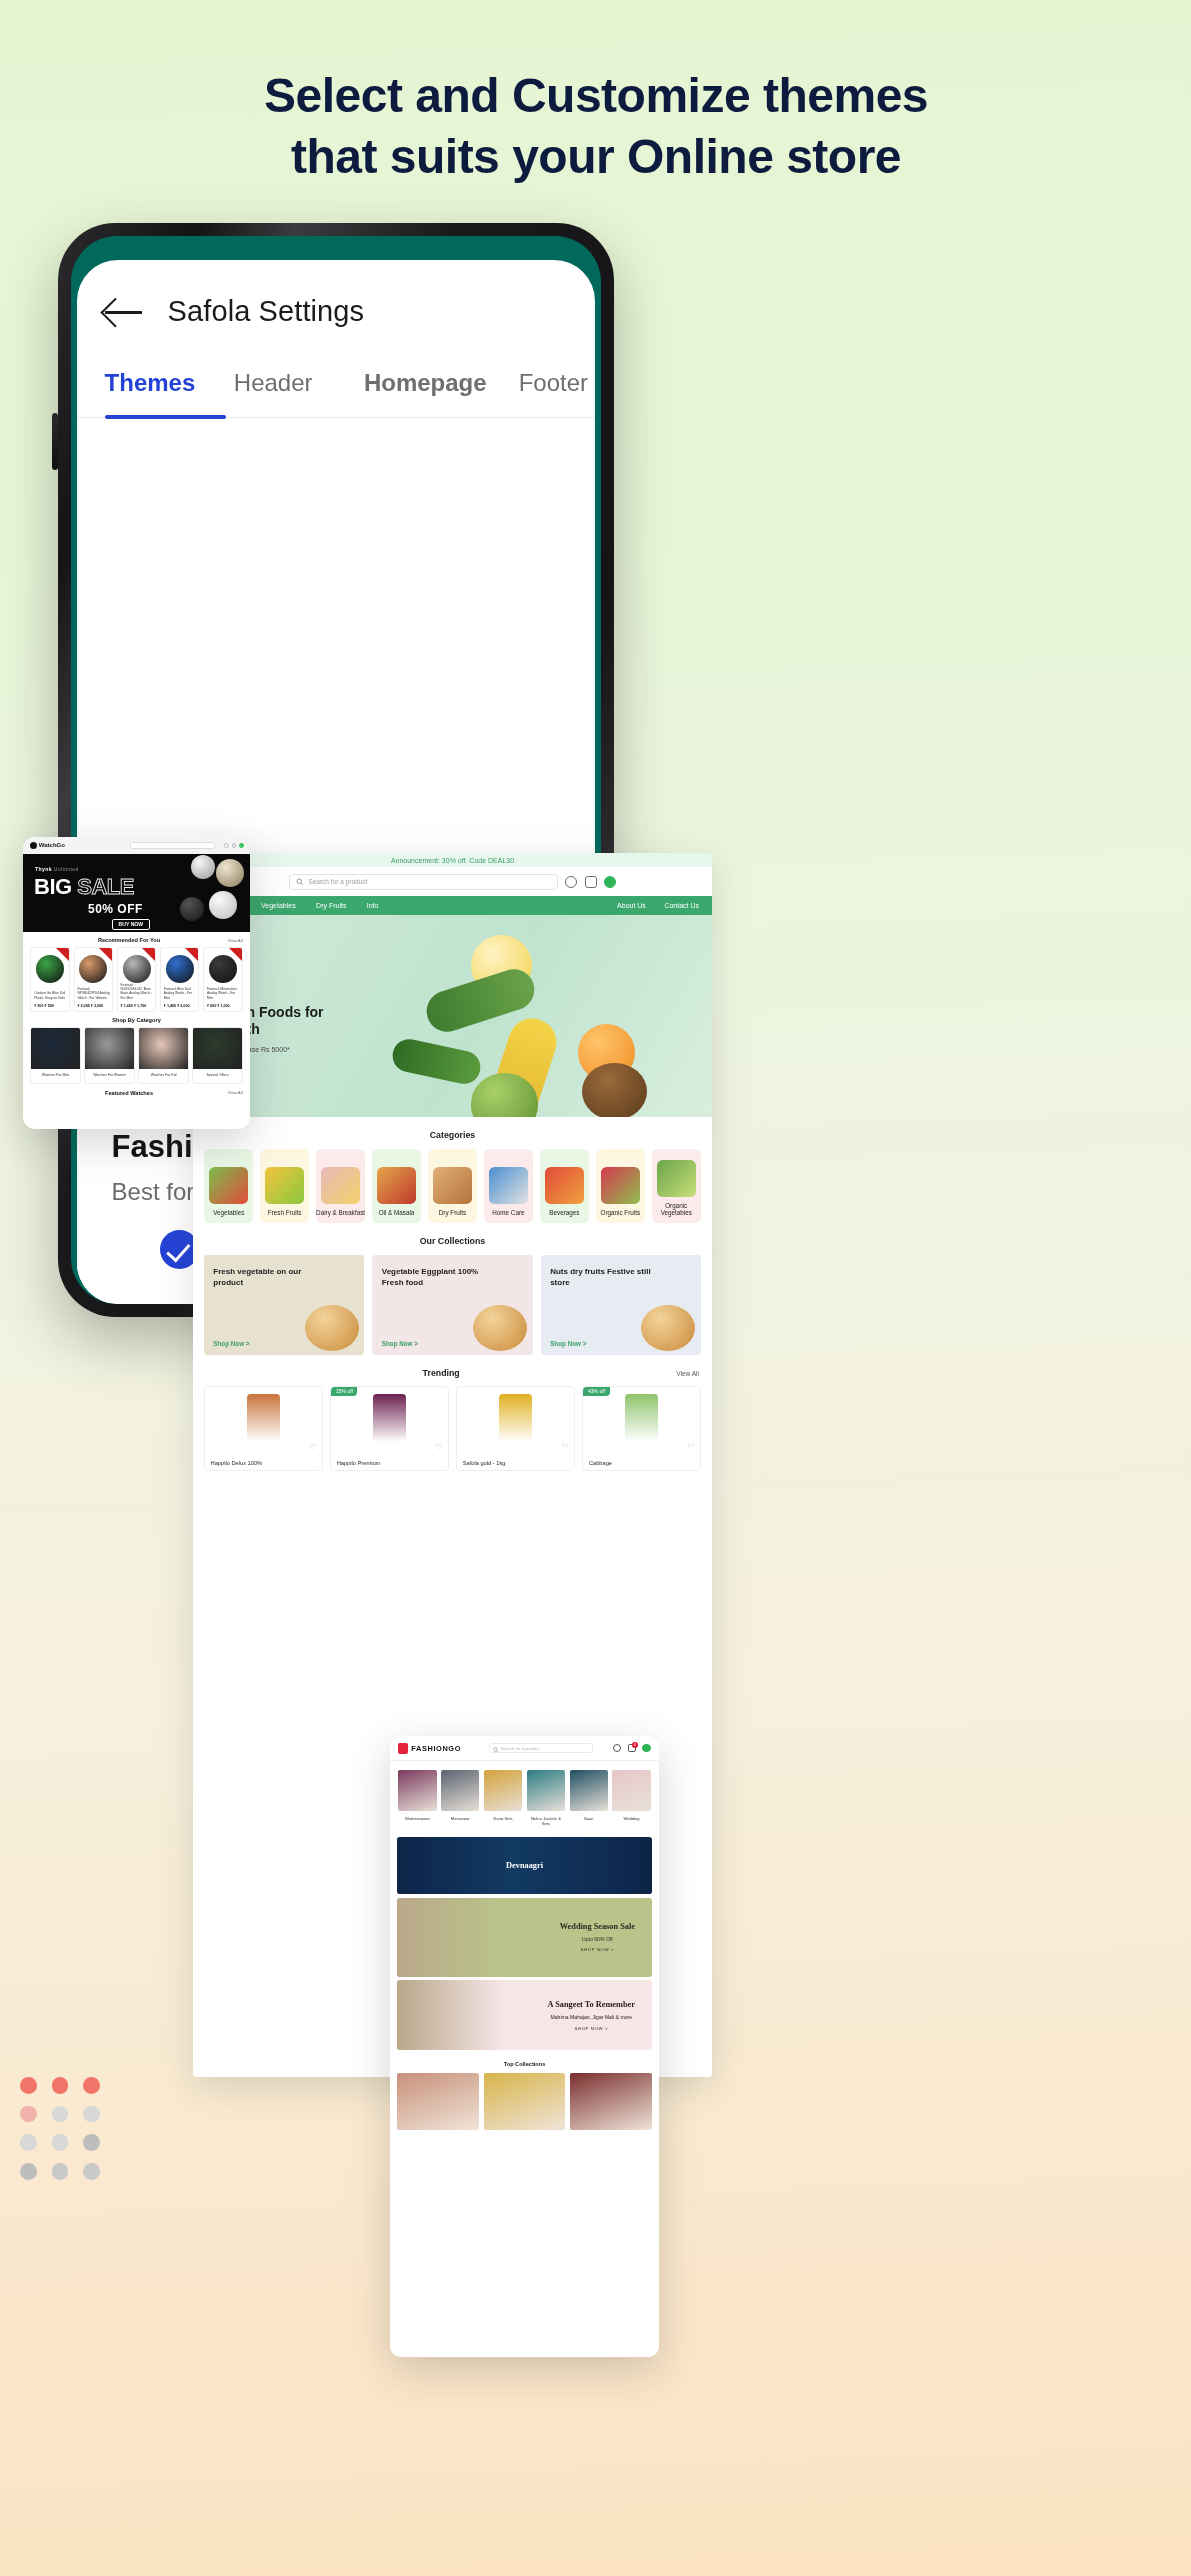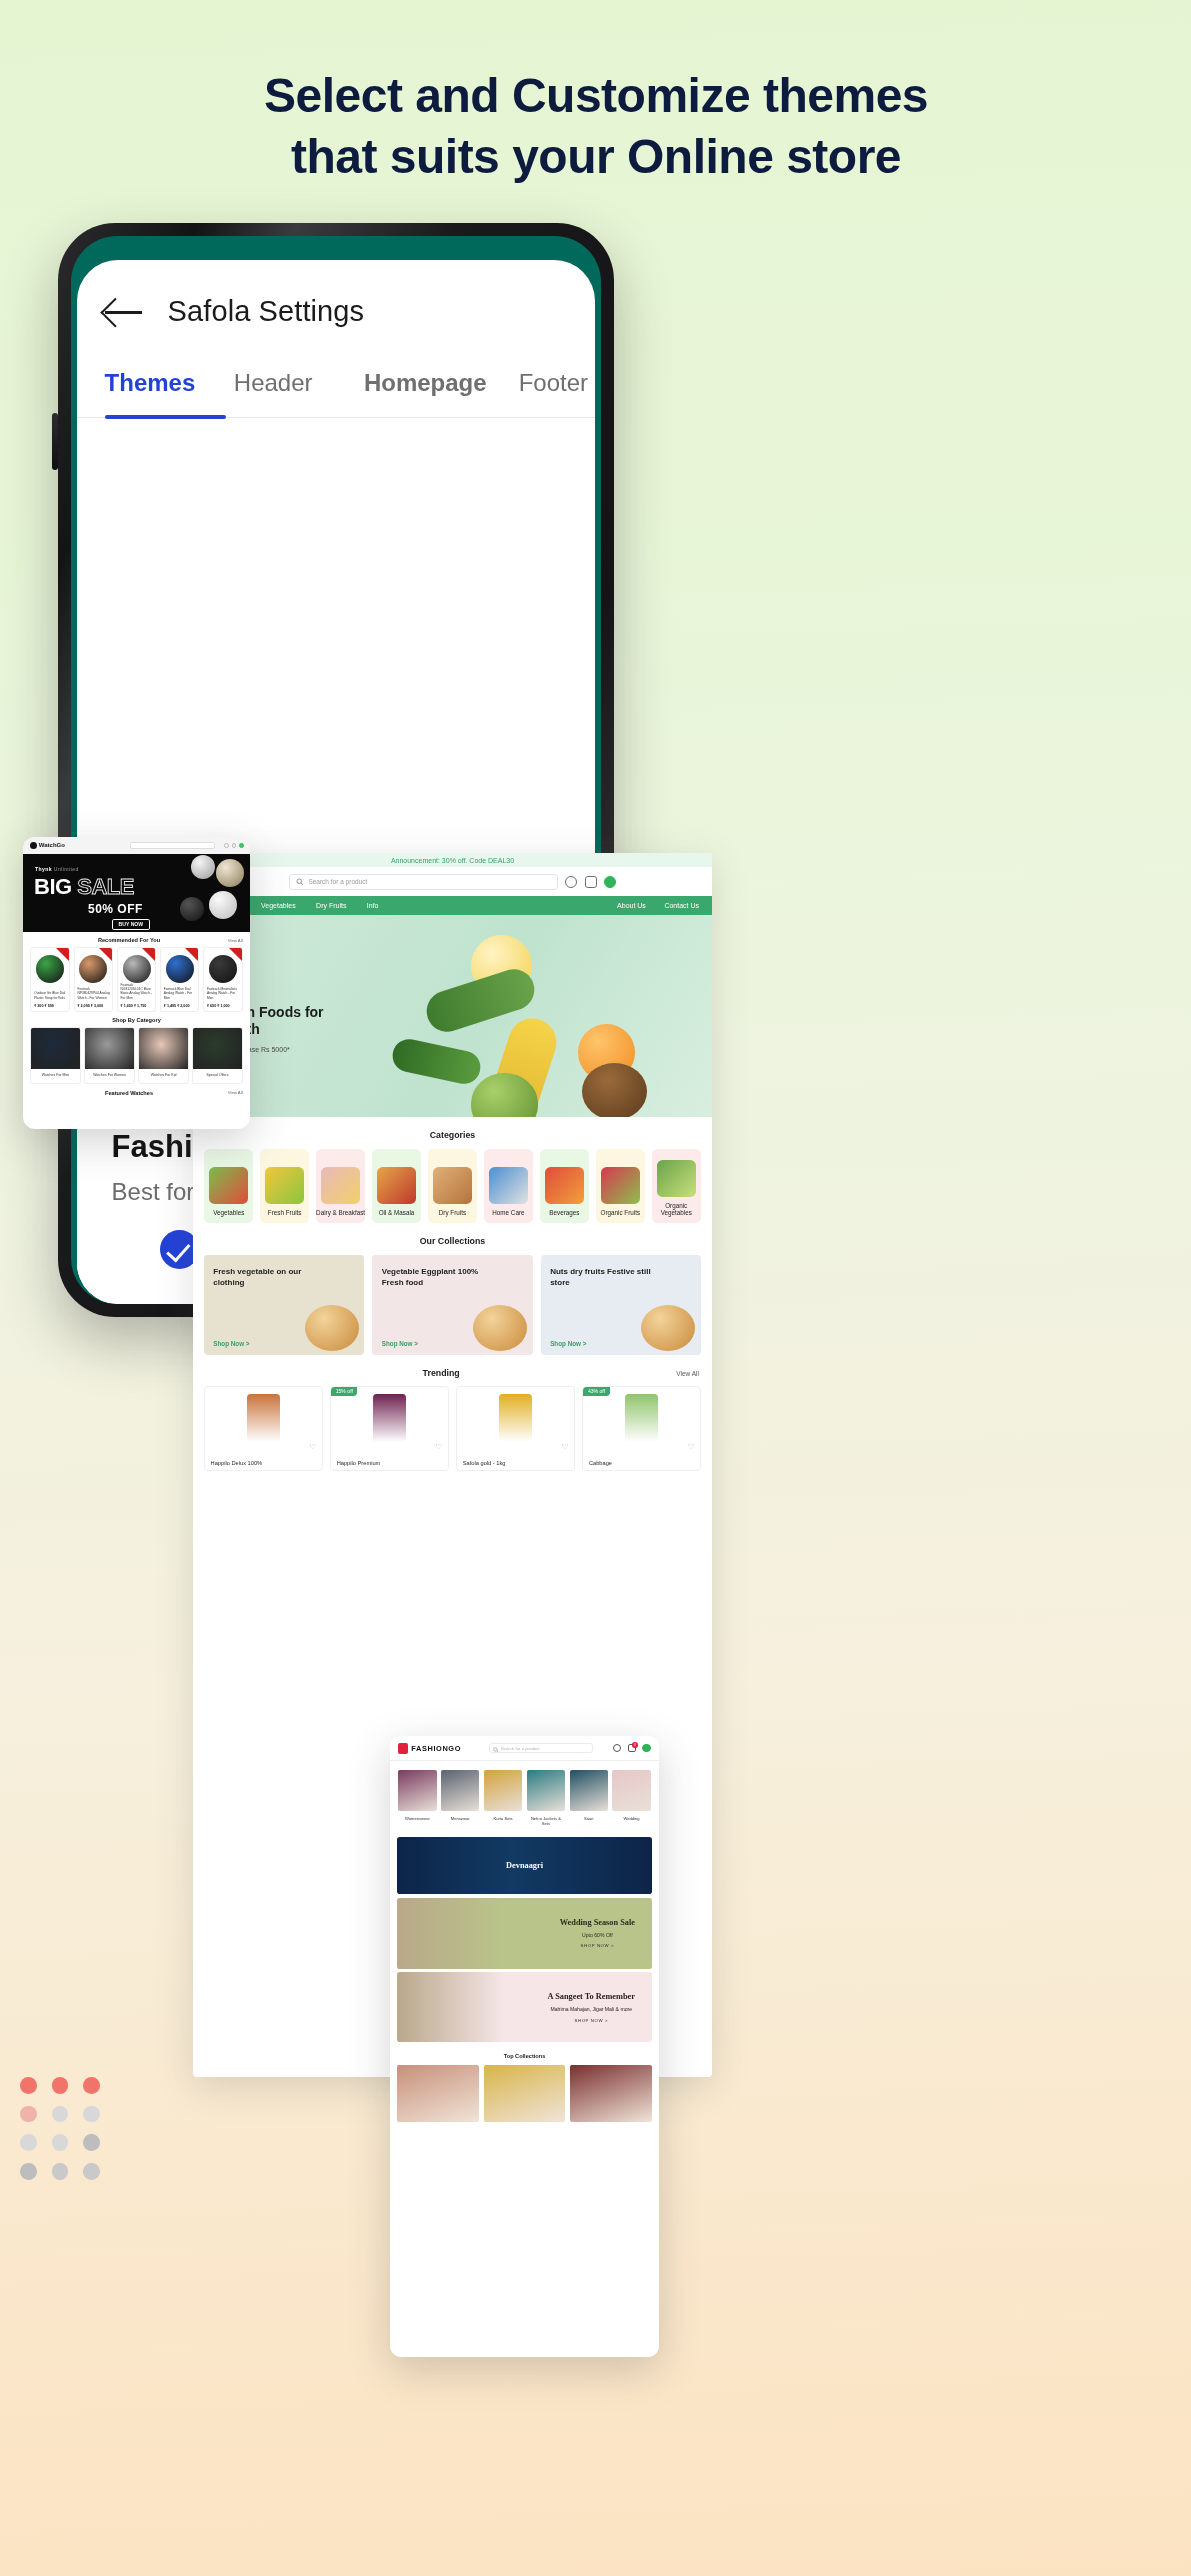--- a/index.html
+++ b/index.html
@@ -335,21 +335,21 @@
         <div>Organic Fruits</div>
       </div>
       <div class="g-cat" style="background: rgb(253, 234, 234);">
         <div class="thumb" style="background: linear-gradient(135deg, rgb(106, 163, 74), rgb(200, 224, 122));"></div>
         <div>Organic Vegetables</div>
       </div>
     </div>
   <div class="g-sec-title">Our Collections</div>
   <div class="g-colls" id="g-colls">
       <div class="g-coll" style="background: rgb(231, 225, 207);">
-        <b>Fresh vegetable on our clothing</b>
+        <b>Fresh vegetable on our product</b>
         <div style="position: absolute; right: 5.6px; bottom: 3.7px; width: 54px; height: 46px; border-radius: 50%; background: radial-gradient(circle at 35% 30%, rgb(243, 211, 154), rgb(201, 138, 58));"></div>
         <span class="shop">Shop Now &gt;</span>
       </div>
       <div class="g-coll" style="background: rgb(243, 230, 230);">
         <b>Vegetable Eggplant 100% Fresh food</b>
         <div style="position: absolute; right: 5.6px; bottom: 3.7px; width: 54px; height: 46px; border-radius: 50%; background: radial-gradient(circle at 35% 30%, rgb(243, 211, 154), rgb(201, 138, 58));"></div>
         <span class="shop">Shop Now &gt;</span>
       </div>
       <div class="g-coll" style="background: rgb(230, 236, 241);">
         <b>Nuts dry fruits Festive still store</b>
@@ -525,21 +525,21 @@
         <div class="fi" style="background: linear-gradient(160deg, rgb(230, 199, 199), rgb(232, 224, 216));"></div>
         <div class="fl">Wedding</div>
       </div>
     </div>
   <div class="f-banner" id="f-hero" style="background: linear-gradient(90deg, rgb(13, 36, 72) 0%, rgb(18, 58, 99) 45%, rgb(13, 36, 72) 100%); height: 57px;">
     <span class="btxt" style="right:auto;left:50%;transform:translate(-50%,-50%);">
       <b style="color:#fff;">Devnaagri</b>
     </span>
   </div>
   <div id="f-banners">
-      <div class="f-banner" style="background: linear-gradient(90deg, rgb(185, 168, 138) 0%, rgb(185, 196, 138) 42%, rgb(185, 196, 138) 100%); height: 71px; padding-left: 7px;">
+      <div class="f-banner" style="background: linear-gradient(90deg, rgb(185, 168, 138) 0%, rgb(185, 196, 138) 42%, rgb(185, 196, 138) 100%); height: 79px; padding-left: 7px;">
         <span class="btxt" style="color: rgb(42, 42, 32);">
           <b>Wedding Season Sale</b>
           <span>Upto 60% Off</span>
           <em>SHOP NOW &gt;</em>
         </span>
       </div>
       <div class="f-banner" style="background: linear-gradient(90deg, rgb(185, 168, 138) 0%, rgb(246, 230, 232) 42%, rgb(246, 230, 232) 100%); height: 70px;">
         <span class="btxt" style="color: rgb(42, 32, 32);">
           <b>A Sangeet To Remember</b>
           <span>Mahima Mahajan, Jigar Mali &amp; more</span>

